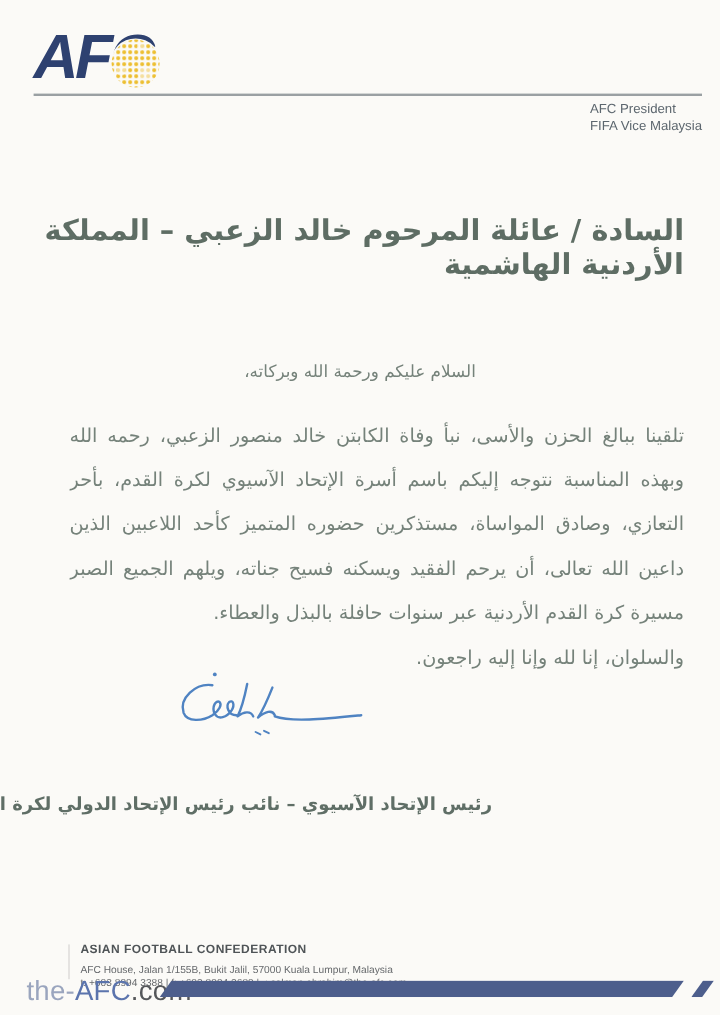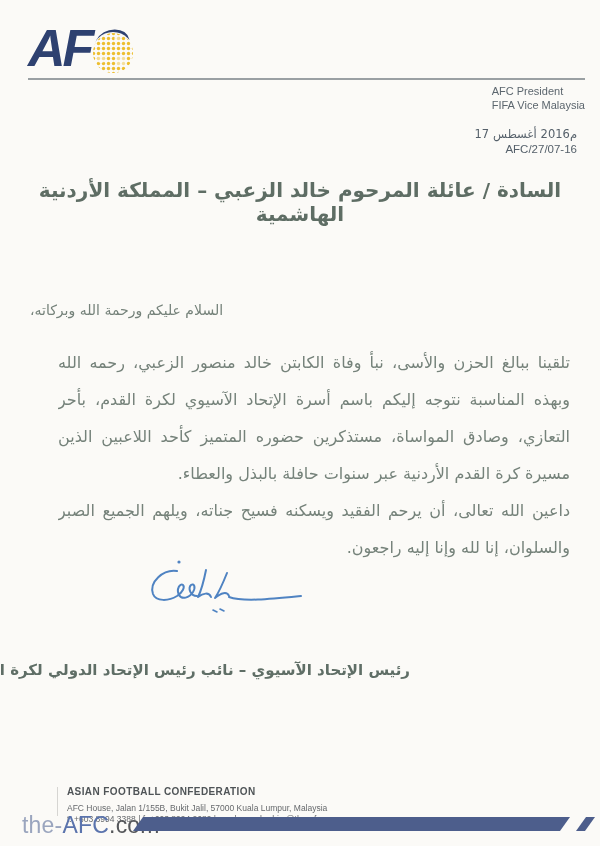--- a/index.html
+++ b/index.html
@@ -30,25 +30,25 @@
   }
   
   .date-block{position:absolute;right:23px;top:127px;text-align:right;color:#55606a;}
   .date-line{display:flex;justify-content:flex-end;gap:4px;font-size:11.5px;
     font-family:"DejaVu Sans",sans-serif;}
   .date-line span{unicode-bidi:isolate;}
   .ref-line{font-size:11.5px;margin-top:2px;font-family:"Liberation Sans",sans-serif;}
   
   .arabic{font-family:"DejaVu Sans",sans-serif;direction:rtl;}
   .addressee{
-    position:absolute;right:30px;top:178px;width:540px;text-align:center;
-    font-size:20px;font-weight:600;color:#5e6d64;
+    position:absolute;right:30px;top:178px;width:540px;text-align:right;
+    font-size:24px;font-weight:600;color:#5e6d64;
   }
   .greeting{
-    position:absolute;right:30px;top:302px;width:540px;text-align:left;
+    position:absolute;right:30px;top:302px;width:540px;text-align:center;
     font-size:14px;color:#75827a;
   }
   .body-block{position:absolute;right:30px;top:344px;width:512px;color:#75827a;
     font-size:16px;}
   .body-line{height:37px;line-height:37px;white-space:nowrap;overflow:visible;}
   .body-line.jl{text-align:justify;text-align-last:justify;white-space:normal;
     height:37px;overflow:hidden;}
   .body-line.el{text-align:right;}
   
   .signature{position:absolute;left:143px;top:556px;width:170px;height:64px;}
@@ -103,38 +103,30 @@
       <circle cx="10" cy="28" r="4" fill="#fbfaf7" opacity="0.5"></circle>
       <circle cx="26" cy="8" r="3" fill="#fbfaf7" opacity="0.5"></circle>
     </svg>
   </div>
   <div class="header-rule"></div>
   <div class="sender-titles">
     <div>AFC President</div>
     <div>FIFA Vice Malaysia</div>
   </div>
 
-  <div class="date-block">
-    <div class="date-line">
-      <span style="direction:ltr;">17</span>
-      <span style="direction:rtl;">أغسطس</span>
-      <span style="direction:ltr;">2016م</span>
-    </div>
-    <div class="ref-line">AFC/27/07-16</div>
-  </div>
 
   <div class="addressee arabic">السادة / عائلة المرحوم خالد الزعبي – المملكة الأردنية الهاشمية</div>
   <div class="greeting arabic">السلام عليكم ورحمة الله وبركاته،</div>
 
   <div class="body-block arabic">
     <div class="body-line jl">تلقينا ببالغ الحزن والأسى، نبأ وفاة الكابتن خالد منصور الزعبي، رحمه الله تعالى،</div>
     <div class="body-line jl">وبهذه المناسبة نتوجه إليكم باسم أسرة الإتحاد الآسيوي لكرة القدم، بأحر</div>
     <div class="body-line jl">التعازي، وصادق المواساة، مستذكرين حضوره المتميز كأحد اللاعبين الذين أثروا</div>
+    <div class="body-line jl">داعين الله تعالى، أن يرحم الفقيد ويسكنه فسيح جناته، ويلهم الجميع الصبر</div>
     <div class="body-line el">مسيرة كرة القدم الأردنية عبر سنوات حافلة بالبذل والعطاء.</div>
-    <div class="body-line jl">داعين الله تعالى، أن يرحم الفقيد ويسكنه فسيح جناته، ويلهم الجميع الصبر</div>
     <div class="body-line el">والسلوان، إنا لله وإنا إليه راجعون.</div>
   </div>
 
   <svg class="signature" viewBox="0 0 170 64">
     <g fill="none" stroke="#4f83c2" stroke-width="2" stroke-linecap="round" stroke-linejoin="round">
       <path d="M34 15 C20 13 6 26 10 38 C13 46 26 45 34 40 C40 36 42 31 40 29 C37 27 33 33 36 39 C39 44 46 42 50 36 C53 31 51 27 48 29 C45 32 47 40 54 40"></path>
       <path d="M63 14 C61 24 58 35 55 41 C60 37 66 36 68 41"></path>
       <path d="M84 17 C80 27 76 36 72 42 C78 37 84 35 86 40"></path>
       <path d="M86 41 C100 46 128 43 158 40"></path>
       <circle cx="36" cy="6" r="1.6" fill="#4f83c2" stroke="none"></circle>

